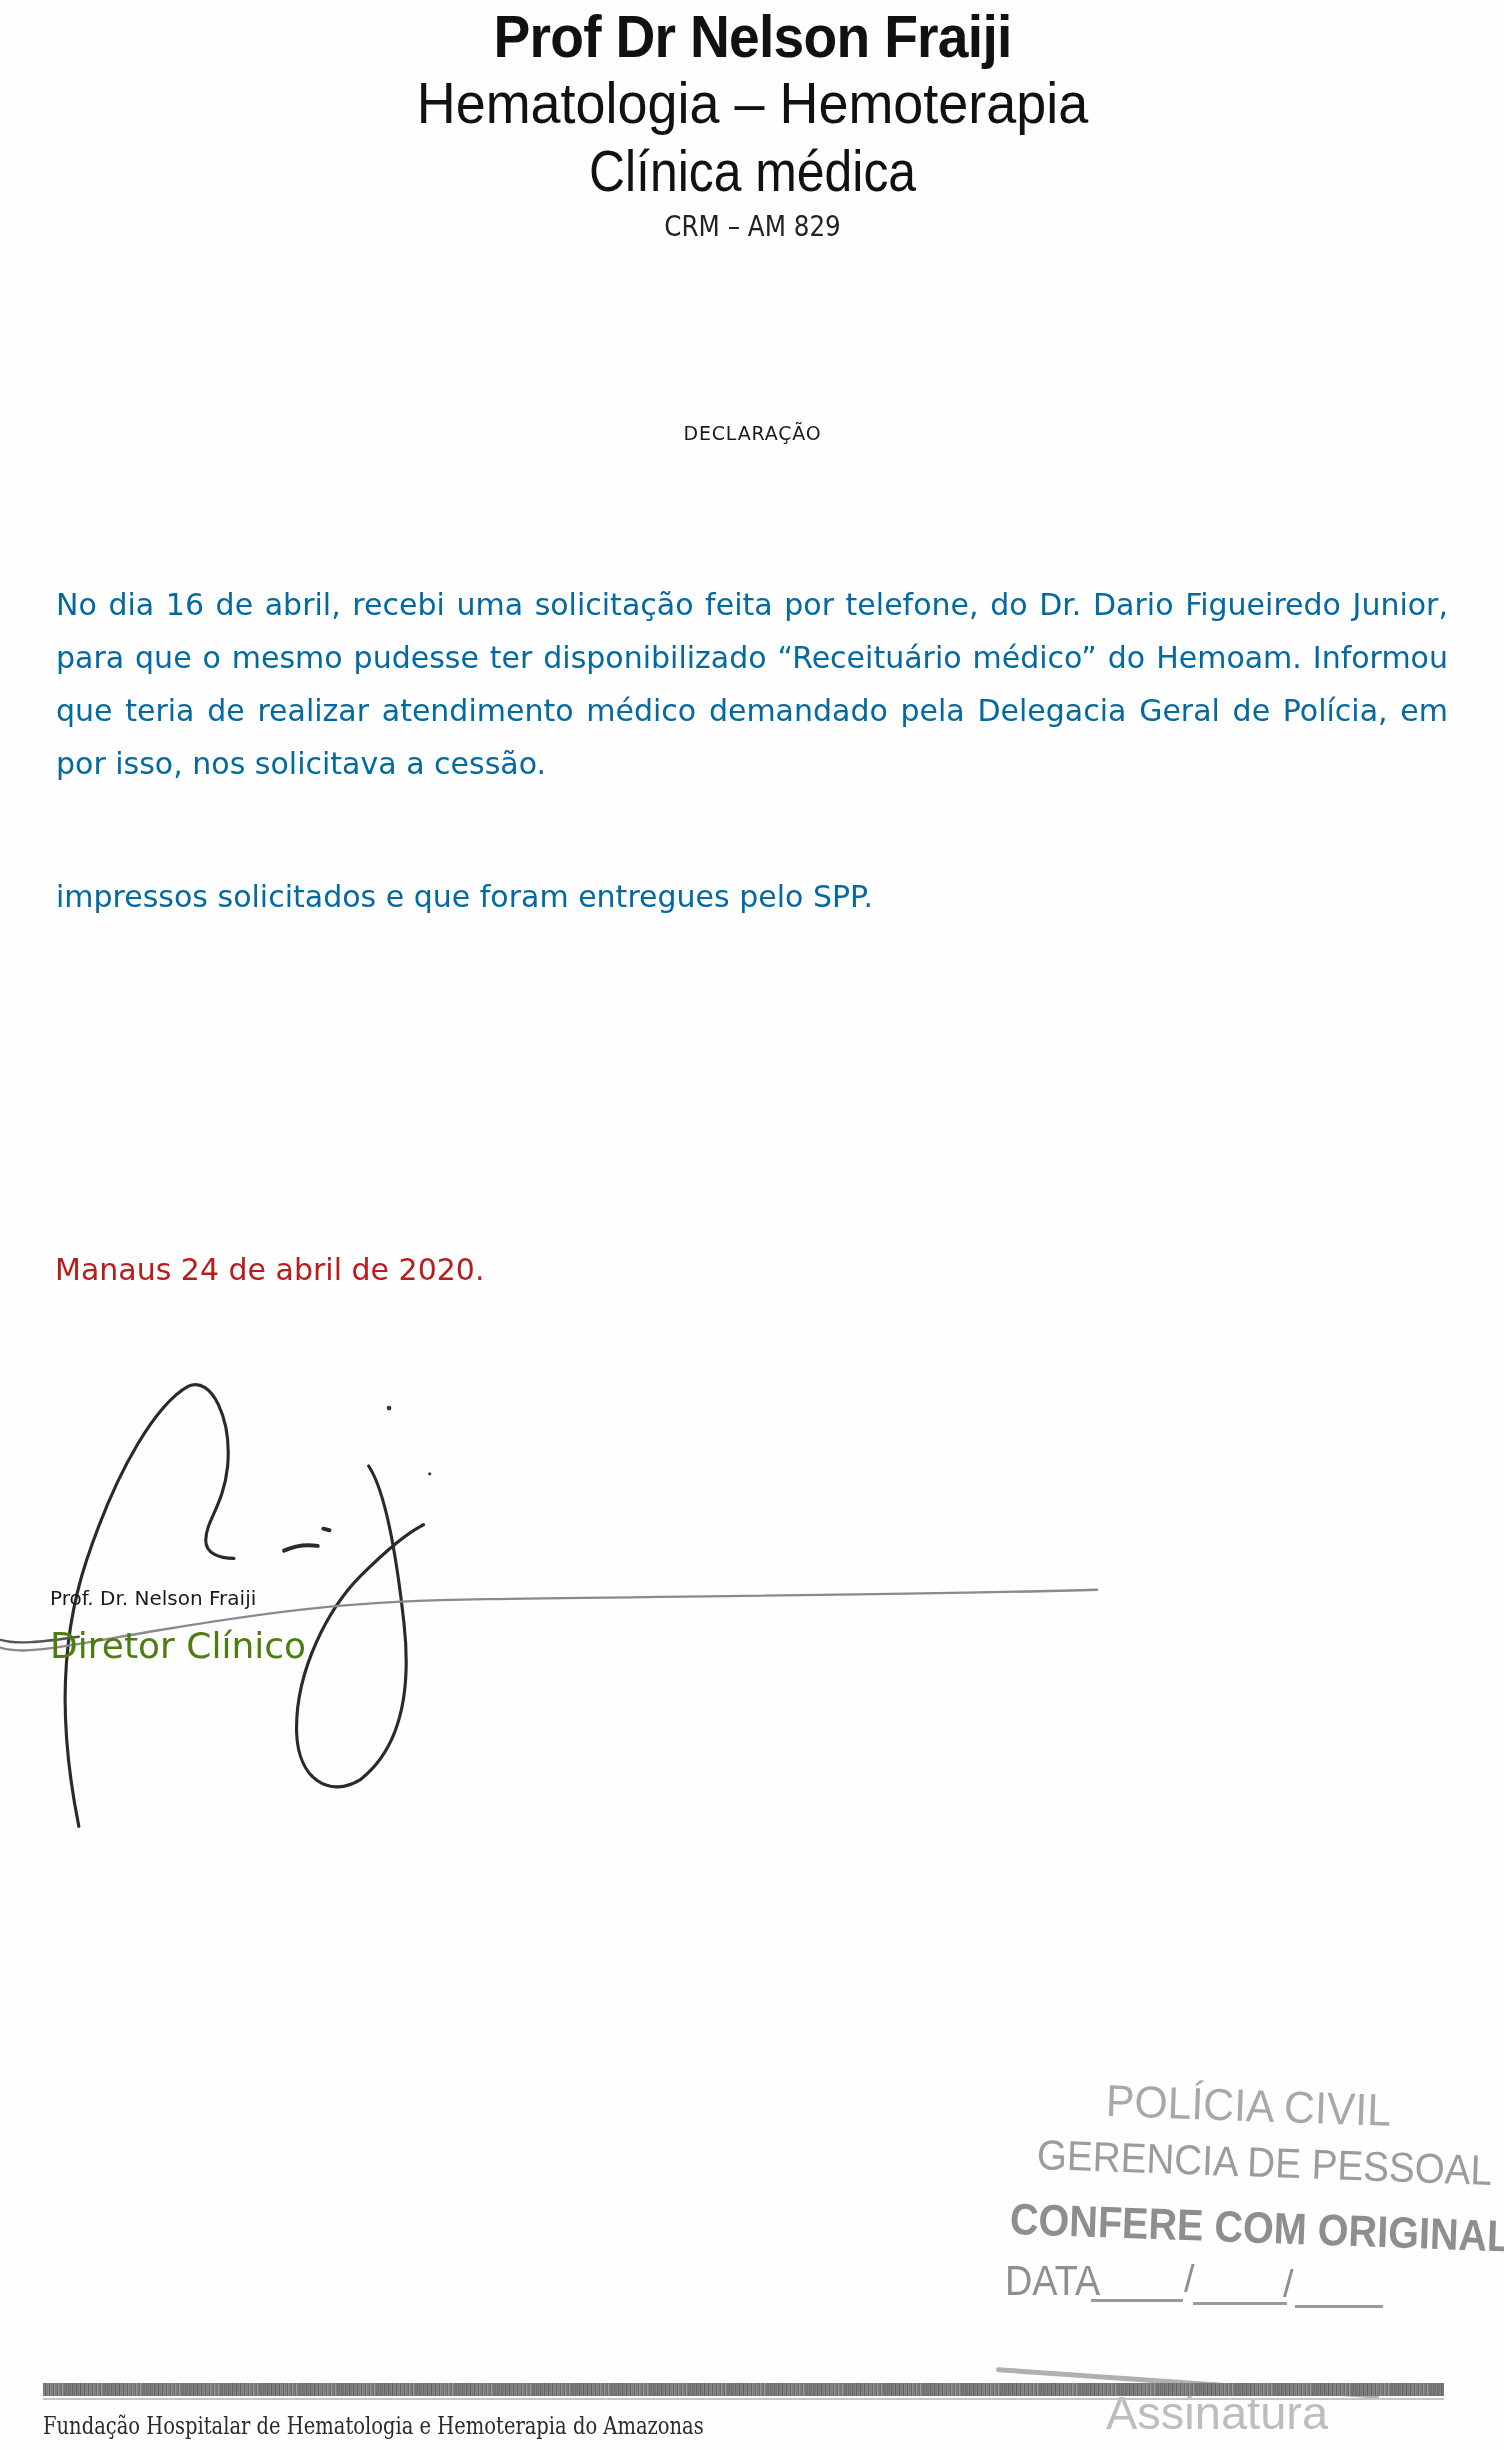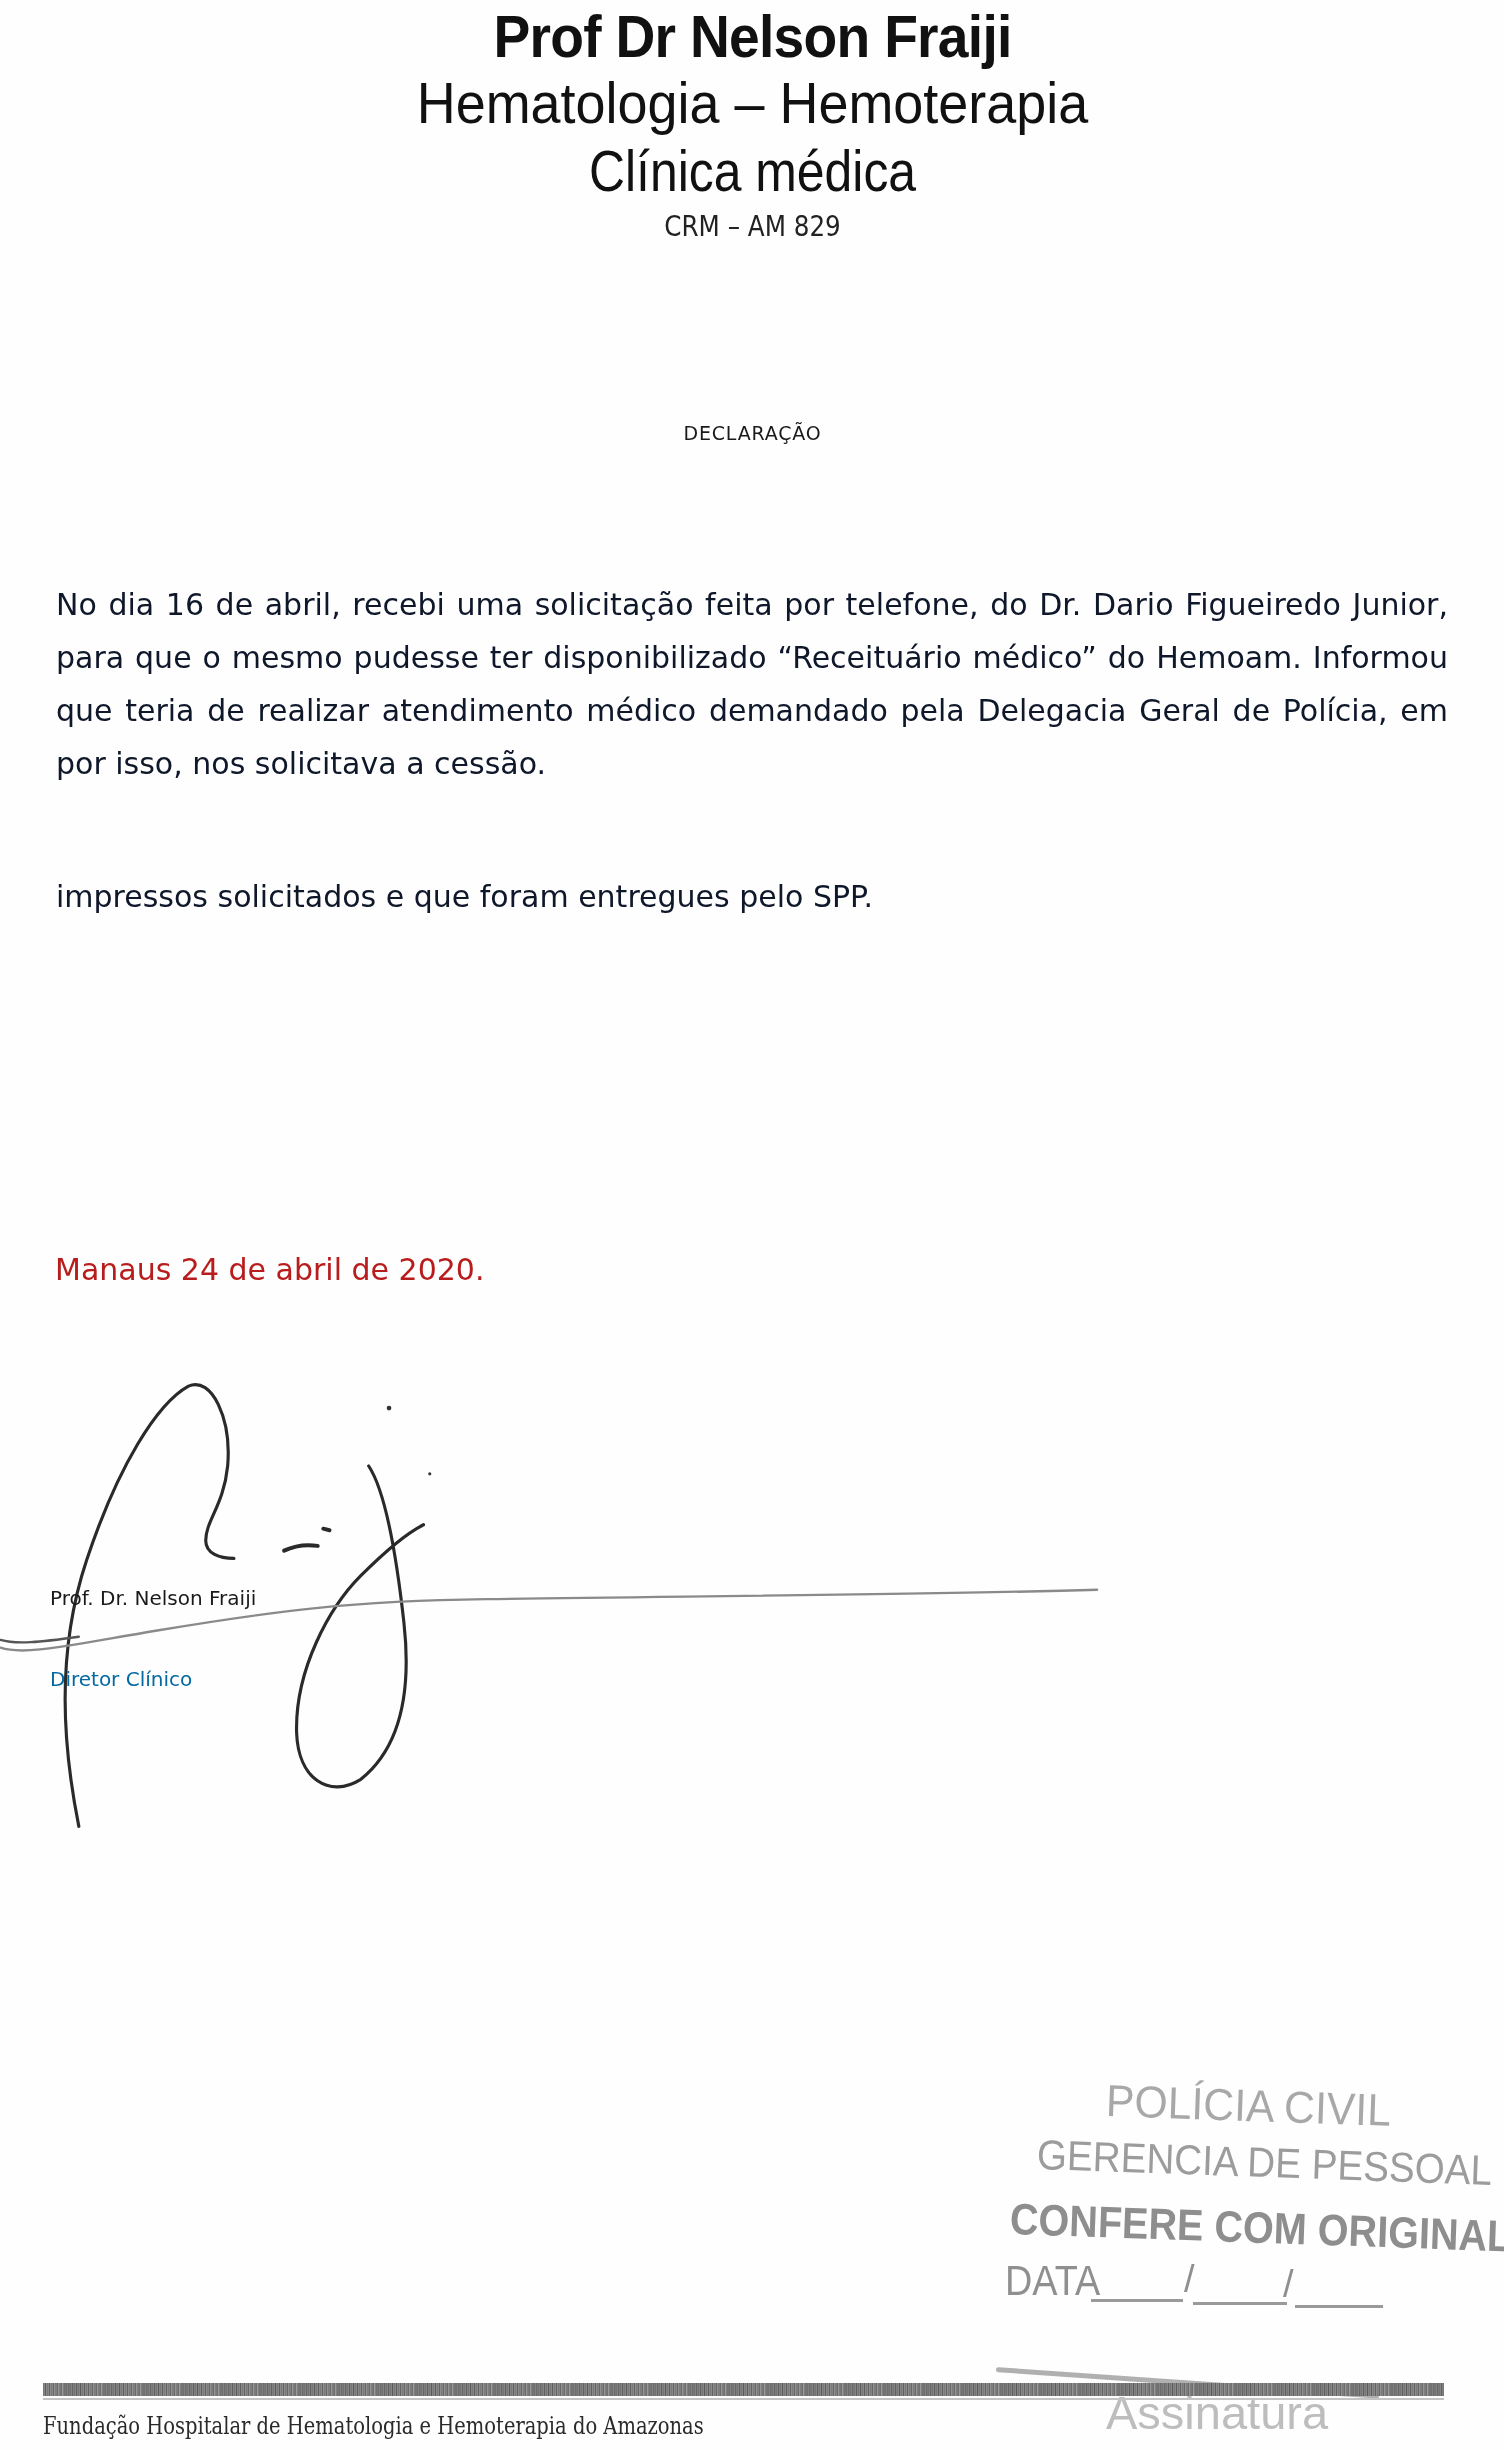--- a/index.html
+++ b/index.html
@@ -70,21 +70,21 @@
       letter-spacing: 0.8px;
       color: #1a1a1a;
     }
     
     .para {
       position: absolute;
       left: 56px;
       width: 1392px;
       font-size: 30px;
       line-height: 53px;
-      color: #0f172a;
+      color: #0369a1;
     }
     .para .line {
       display: block;
       white-space: nowrap;
       text-align: justify;
       text-align-last: justify;
       transform-origin: left;
     }
     .para .line.last {
       text-align-last: left;
@@ -101,23 +101,23 @@
     .sig-name {
       position: absolute;
       left: 50px;
       top: 1586px;
       font-size: 20px;
       color: #1a1a1a;
     }
     .sig-role {
       position: absolute;
       left: 50px;
-      top: 1667px;
-      font-size: 20px;
-      color: #0369a1;
+      top: 1625px;
+      font-size: 36px;
+      color: #4d7c0f;
     }
     .signature-svg {
       position: absolute;
       left: 0;
       top: 1372px;
       width: 1505px;
       height: 470px;
       pointer-events: none;
     }
     

